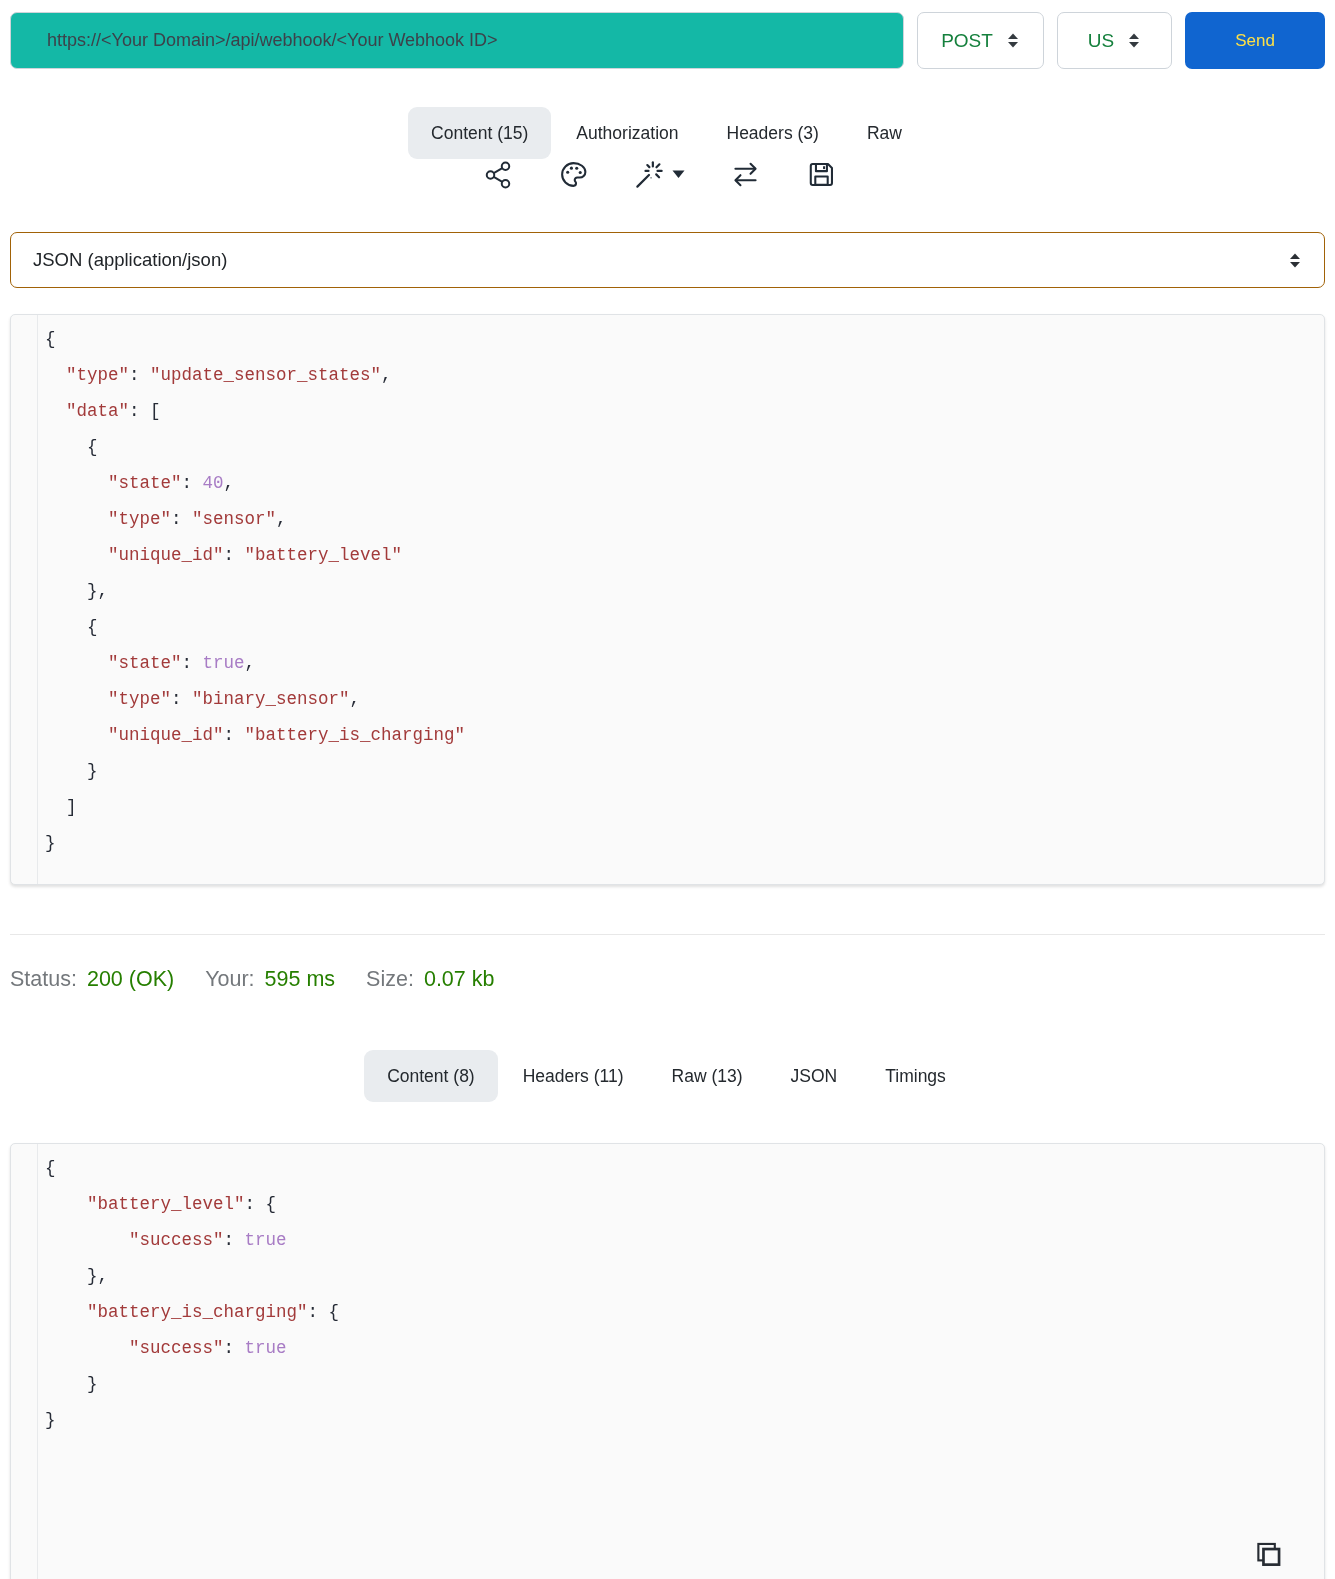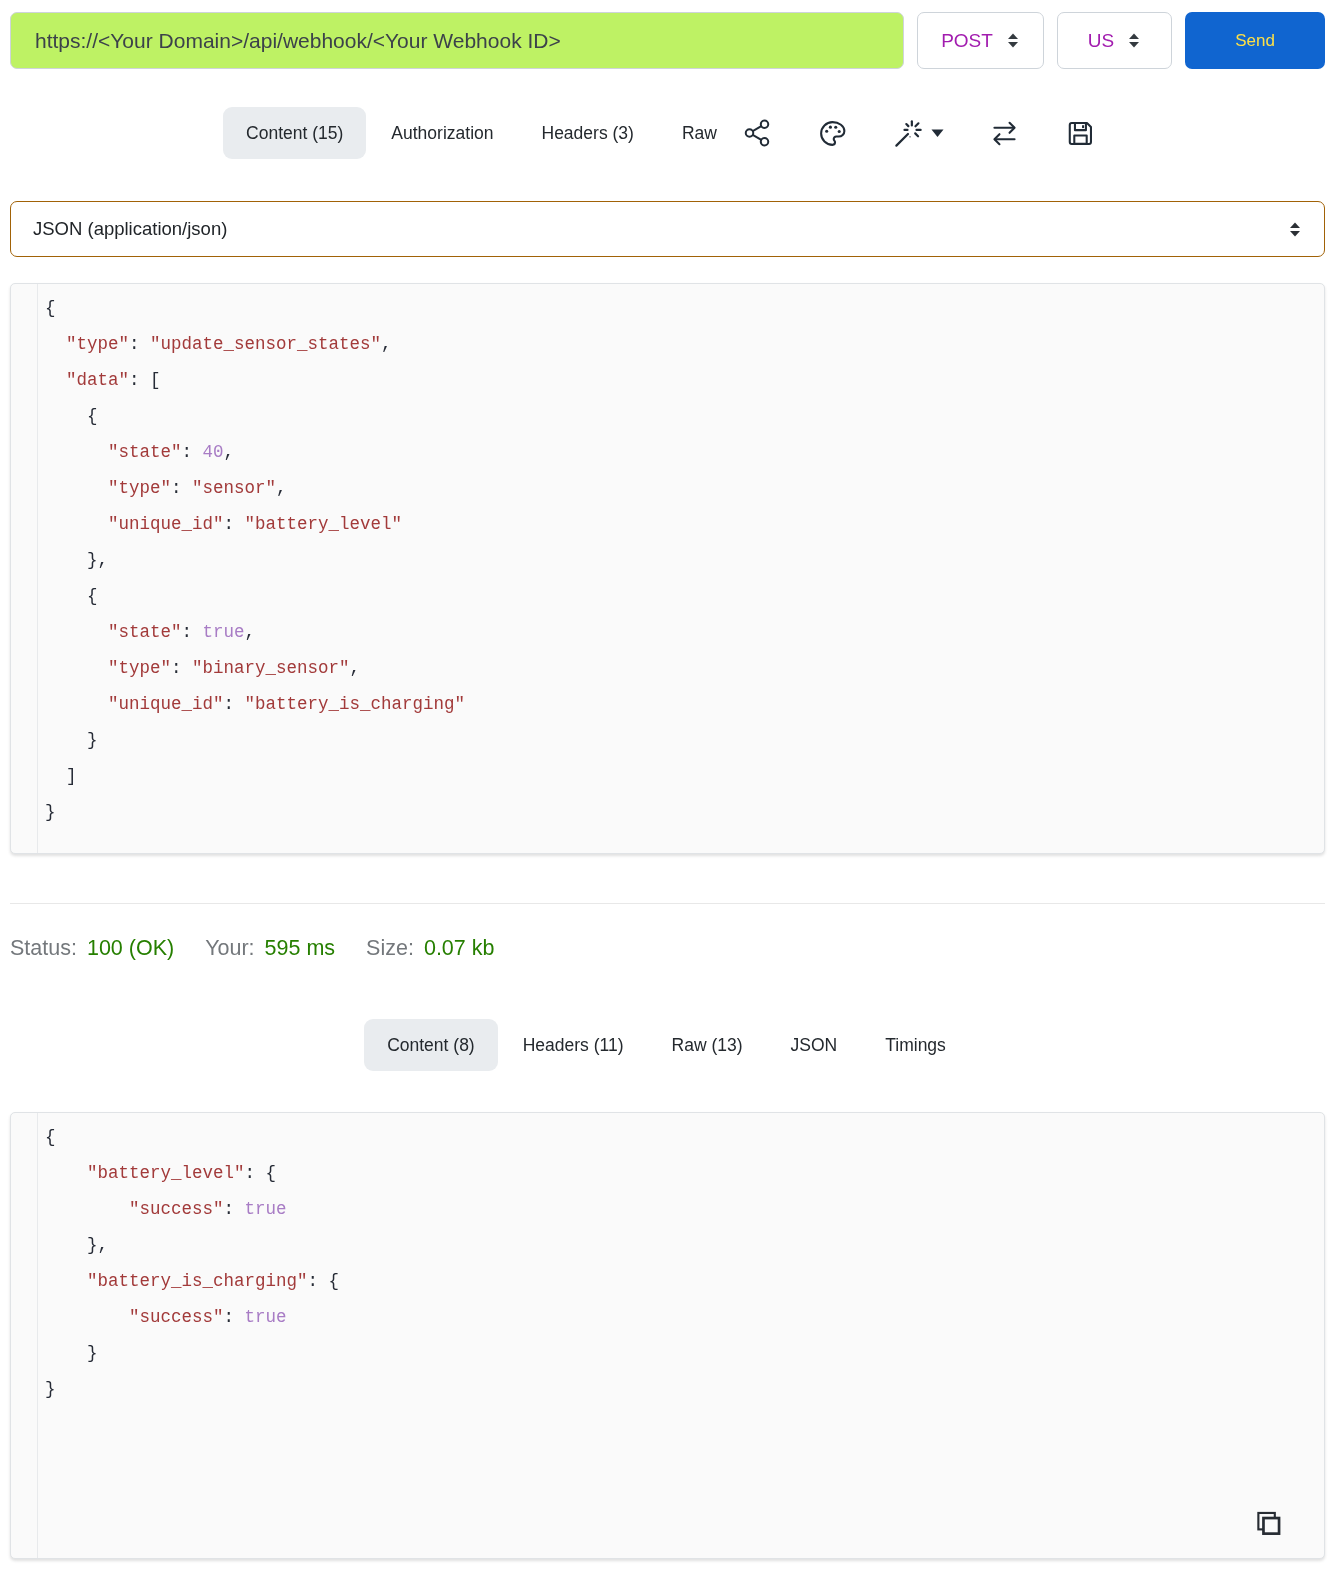--- a/index.html
+++ b/index.html
@@ -10,38 +10,38 @@
     color: #212529;
   }
   .page { padding: 12px 10px 0 10px; }
 
   
   .topbar { display: flex; gap: 13px; height: 57px; }
   .url-input {
     flex: 1; height: 57px;
     border: 1px solid #ced4da; border-radius: 7px;
     font-family: "Liberation Sans", sans-serif;
-    font-size: 21px; color: #3c424a;
-    padding: 0 24px; outline: none; background: #bef264;
+    font-size: 18px; color: #3c424a;
+    padding: 0 36px; outline: none; background: #14b8a6;
   }
   .select-btn {
     height: 57px; border: 1px solid #ced4da; border-radius: 7px;
     background: #fff; display: flex; align-items: center; justify-content: center;
-    gap: 13px; font-size: 19px; color: #a21caf; cursor: pointer;
+    gap: 13px; font-size: 19px; color: #15803d; cursor: pointer;
   }
   .method-select { width: 127px; }
   .locale-select { width: 115px; }
   .send-btn {
     width: 140px; height: 57px; border: none; border-radius: 7px;
     background: var(--accent-blue, #1065d0); color: #fde047;
     font-family: "Liberation Sans", sans-serif; font-size: 17px; cursor: pointer;
   }
 
   
-  .tabsrow { display: flex; justify-content: center; align-items: center; margin-top: 38px; }
+  .tabsrow { display: flex; justify-content: space-between; align-items: center; margin-top: 38px; flex-direction: column; }
   .tabs { display: flex; height: 52px; font-size: 17.5px; }
   .tab {
     display: flex; align-items: center; padding: 0 23px;
     border-radius: 9px; color: #24292e; cursor: pointer; margin-right: 2px;
     white-space: nowrap;
   }
   .tab.active { background: #e9ecef; }
 
   .toolbar { display: flex; align-items: center; gap: 45px; padding-right: 16px; }
   .icon-btn { display: flex; align-items: center; justify-content: center; cursor: pointer; color: #212b36; }
@@ -194,21 +194,21 @@
 
   <div class="code-block req-editor">
     <div class="gutter"></div>
     <div class="code" id="request-code"><div class="code-line"><span class="tok-p">{</span></div><div class="code-line"><span class="tok-p">  </span><span class="tok-s">"type"</span><span class="tok-p">: </span><span class="tok-s">"update_sensor_states"</span><span class="tok-p">,</span></div><div class="code-line"><span class="tok-p">  </span><span class="tok-s">"data"</span><span class="tok-p">: [</span></div><div class="code-line"><span class="tok-p">    {</span></div><div class="code-line"><span class="tok-p">      </span><span class="tok-s">"state"</span><span class="tok-p">: </span><span class="tok-v">40</span><span class="tok-p">,</span></div><div class="code-line"><span class="tok-p">      </span><span class="tok-s">"type"</span><span class="tok-p">: </span><span class="tok-s">"sensor"</span><span class="tok-p">,</span></div><div class="code-line"><span class="tok-p">      </span><span class="tok-s">"unique_id"</span><span class="tok-p">: </span><span class="tok-s">"battery_level"</span></div><div class="code-line"><span class="tok-p">    },</span></div><div class="code-line"><span class="tok-p">    {</span></div><div class="code-line"><span class="tok-p">      </span><span class="tok-s">"state"</span><span class="tok-p">: </span><span class="tok-v">true</span><span class="tok-p">,</span></div><div class="code-line"><span class="tok-p">      </span><span class="tok-s">"type"</span><span class="tok-p">: </span><span class="tok-s">"binary_sensor"</span><span class="tok-p">,</span></div><div class="code-line"><span class="tok-p">      </span><span class="tok-s">"unique_id"</span><span class="tok-p">: </span><span class="tok-s">"battery_is_charging"</span></div><div class="code-line"><span class="tok-p">    }</span></div><div class="code-line"><span class="tok-p">  ]</span></div><div class="code-line"><span class="tok-p">}</span></div></div>
   </div>
 
   <div class="divider"></div>
 
   <div class="statusbar">
     <span class="stat-label">Status:</span>
-    <span class="stat-value">100 (OK)</span>
+    <span class="stat-value">200 (OK)</span>
     <span class="stat-label">Your:</span>
     <span class="stat-value">595 ms</span>
     <span class="stat-label">Size:</span>
     <span class="stat-value">0.07 kb</span>
   </div>
 
   <div class="tabsrow resp-tabsrow">
     <div class="tabs" id="response-tabs">
         <div class="tab active">Content (8)</div>
         <div class="tab">Headers (11)</div>

